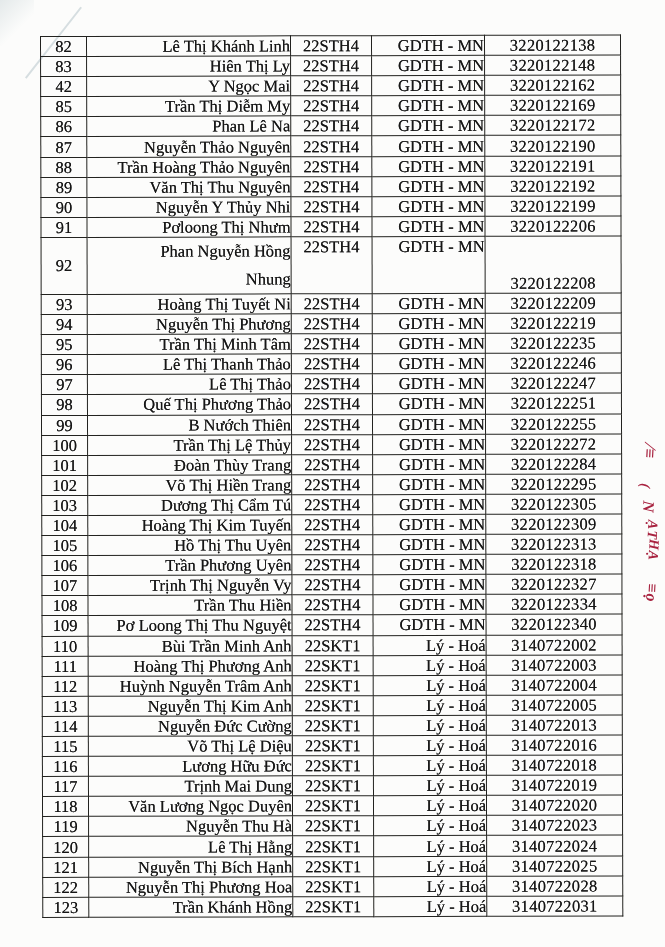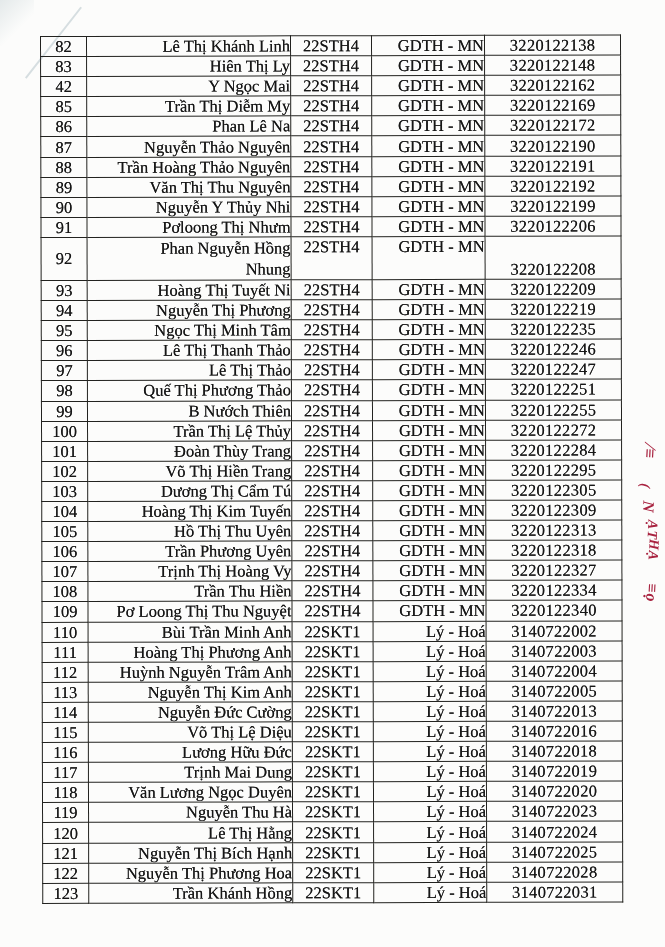--- a/index.html
+++ b/index.html
@@ -42,21 +42,21 @@
     text-shadow:0 0 .45px rgba(20,20,20,.85);
   }
   td.col-no{text-align:center;font-size:16px;}
   td.col-name{text-align:right;padding-left:10px;}
   td.col-class{text-align:center;}
   td.col-major{text-align:right;}
   td.col-id{text-align:center;letter-spacing:.3px;}
   
   tr.tall td{height:41.5px;}
   tr.tall td.col-name span{
-    display:inline-block;width:170px;white-space:normal;line-height:21px;margin-left:24px;
+    display:inline-block;width:170px;white-space:normal;line-height:28px;margin-left:24px;
   }
   tr.tall td.col-class, tr.tall td.col-major{vertical-align:top;}
   tr.tall td.col-id{vertical-align:bottom;}
   
   .margin-marks{
     position:absolute;left:634px;top:436px;width:31px;height:190px;
     overflow:hidden;pointer-events:none;
   }
   .margin-marks span{
     position:absolute;left:8px;
@@ -175,21 +175,21 @@
         </tr>
         <tr>
           <td class="col-no"><span>94</span></td>
           <td class="col-name"><span>Nguyễn Thị Phương</span></td>
           <td class="col-class"><span>22STH4</span></td>
           <td class="col-major"><span>GDTH - MN</span></td>
           <td class="col-id"><span>3220122219</span></td>
         </tr>
         <tr>
           <td class="col-no"><span>95</span></td>
-          <td class="col-name"><span>Ngọc Thị Minh Tâm</span></td>
+          <td class="col-name"><span>Trần Thị Minh Tâm</span></td>
           <td class="col-class"><span>22STH4</span></td>
           <td class="col-major"><span>GDTH - MN</span></td>
           <td class="col-id"><span>3220122235</span></td>
         </tr>
         <tr>
           <td class="col-no"><span>96</span></td>
           <td class="col-name"><span>Lê Thị Thanh Thảo</span></td>
           <td class="col-class"><span>22STH4</span></td>
           <td class="col-major"><span>GDTH - MN</span></td>
           <td class="col-id"><span>3220122246</span></td>
@@ -259,21 +259,21 @@
         </tr>
         <tr>
           <td class="col-no"><span>106</span></td>
           <td class="col-name"><span>Trần Phương Uyên</span></td>
           <td class="col-class"><span>22STH4</span></td>
           <td class="col-major"><span>GDTH - MN</span></td>
           <td class="col-id"><span>3220122318</span></td>
         </tr>
         <tr>
           <td class="col-no"><span>107</span></td>
-          <td class="col-name"><span>Trịnh Thị Hoàng Vy</span></td>
+          <td class="col-name"><span>Trịnh Thị Nguyễn Vy</span></td>
           <td class="col-class"><span>22STH4</span></td>
           <td class="col-major"><span>GDTH - MN</span></td>
           <td class="col-id"><span>3220122327</span></td>
         </tr>
         <tr>
           <td class="col-no"><span>108</span></td>
           <td class="col-name"><span>Trần Thu Hiền</span></td>
           <td class="col-class"><span>22STH4</span></td>
           <td class="col-major"><span>GDTH - MN</span></td>
           <td class="col-id"><span>3220122334</span></td>

